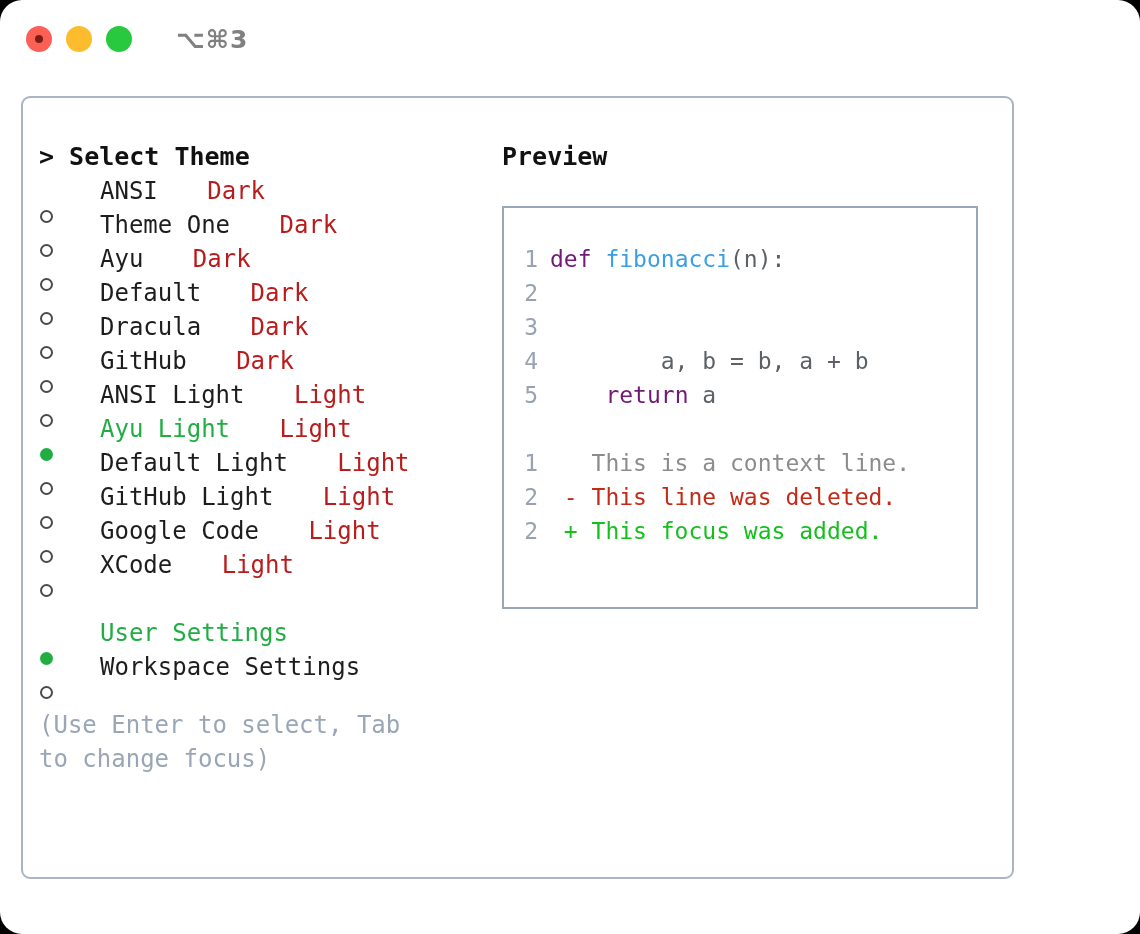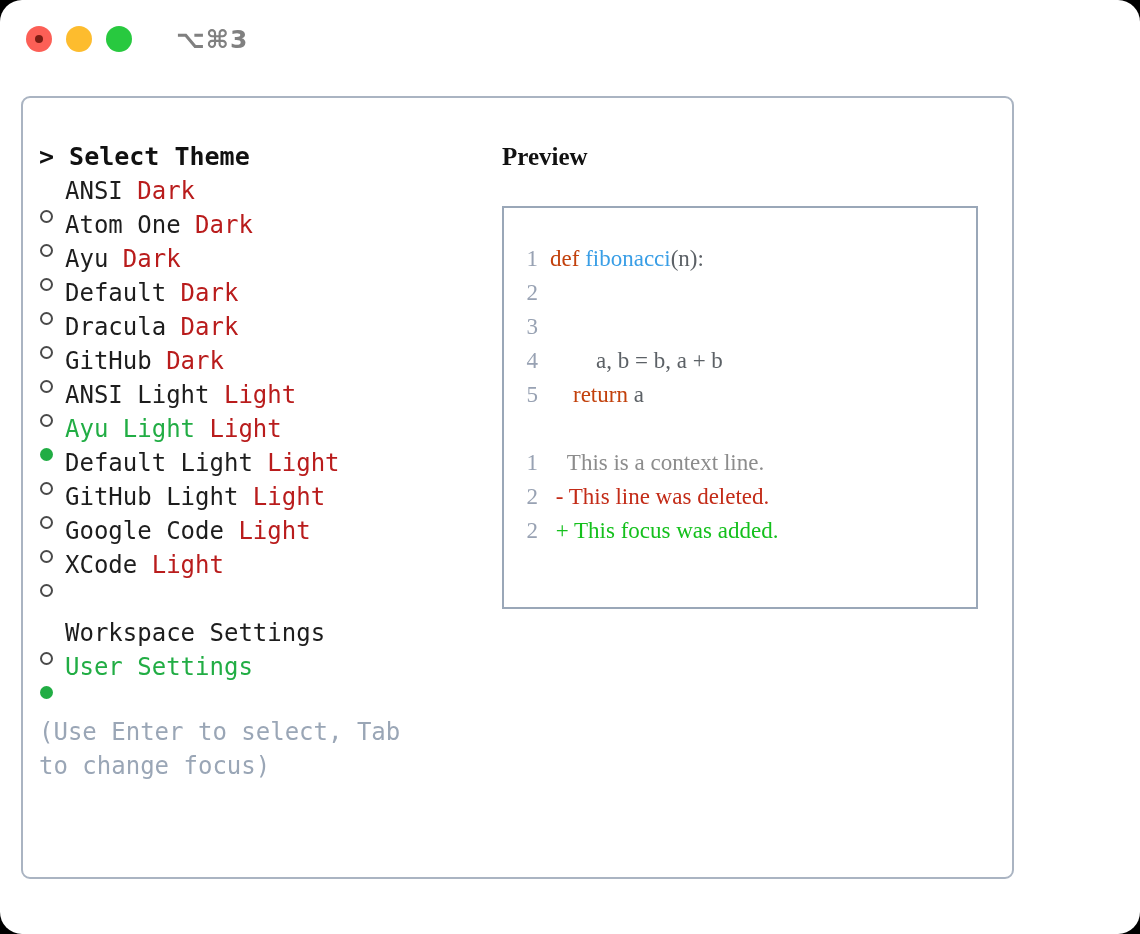--- a/index.html
+++ b/index.html
@@ -93,20 +93,21 @@
     line-height: 34px;
     white-space: pre;
   }
   .list { margin: 0; padding: 0; }
   .row {
     display: flex;
     align-items: baseline;
     line-height: 34px;
     font-size: 24px;
     white-space: pre;
+    gap: 35px;
   }
   .marker {
     width: 26px;
     flex: 0 0 26px;
     color: #3c3c3c;
     font-size: 19px;
     line-height: 34px;
     position: relative;
   }
   .marker .glyph {
@@ -125,34 +126,33 @@
   .row.selected .item-name { color: #21ad44; }
   .subheading {
     font-size: 24px;
     color: #1d1d1d;
     line-height: 34px;
     padding-left: 26px;
     white-space: pre;
   }
   .spacer { height: 34px; }
   .hint {
-    margin-top: 31px;
+    margin-top: 24px;
     font-size: 24px;
     line-height: 34px;
     color: #9aa6b6;
     width: 404px;
     white-space: pre-wrap;
   }
   
   .right {
     position: absolute;
     left: 479px;
     top: 42px;
     width: 490px;
-    font-family: Liberation Serif, serif;
   }
   .preview-panel {
     margin-top: 32px;
     width: 476px;
     height: 403px;
     border: 2px solid #9aa7b8;
     box-sizing: border-box;
     background: #ffffff;
     padding: 34px 0 0 0;
   }
@@ -164,21 +164,21 @@
   }
   .ln {
     width: 46px;
     flex: 0 0 46px;
     text-align: right;
     color: #98a2b3;
     padding-right: 12px;
     box-sizing: border-box;
   }
   .code { color: #5c6166; }
-  .tok-kw   { color: #c2410c; }
+  .tok-kw   { color: #701a75; }
   .tok-fn   { color: #399ee6; }
   .tok-num  { color: #a37acc; }
   .tok-call { color: #f07171; }
   .tok-plain{ color: #5c6166; }
   .gap { height: 34px; }
   .diff-context { color: #8c8c8c; }
   .diff-del { color: #c32b17; }
   .diff-add { color: #14c01c; }
 </style>
 </head>
@@ -193,37 +193,37 @@
     <div class="shortcut">⌥⌘3</div>
   </div>
 
   <div class="dialog">
     <div class="cols">
 
       <div class="left">
         <div class="heading">&gt; Select Theme</div>
         <div class="list" id="theme-list">
             <div class="row"><span class="marker off"><span class="glyph"></span></span><span class="item-name">ANSI</span><span class="item-tag"> Dark</span></div>
-            <div class="row"><span class="marker off"><span class="glyph"></span></span><span class="item-name">Atom One</span><span class="item-tag"> Dark</span></div>
+            <div class="row"><span class="marker off"><span class="glyph"></span></span><span class="item-name">Theme One</span><span class="item-tag"> Dark</span></div>
             <div class="row"><span class="marker off"><span class="glyph"></span></span><span class="item-name">Ayu</span><span class="item-tag"> Dark</span></div>
             <div class="row"><span class="marker off"><span class="glyph"></span></span><span class="item-name">Default</span><span class="item-tag"> Dark</span></div>
             <div class="row"><span class="marker off"><span class="glyph"></span></span><span class="item-name">Dracula</span><span class="item-tag"> Dark</span></div>
             <div class="row"><span class="marker off"><span class="glyph"></span></span><span class="item-name">GitHub</span><span class="item-tag"> Dark</span></div>
             <div class="row"><span class="marker off"><span class="glyph"></span></span><span class="item-name">ANSI Light</span><span class="item-tag"> Light</span></div>
             <div class="row selected"><span class="marker on"><span class="glyph"></span></span><span class="item-name">Ayu Light</span><span class="item-tag"> Light</span></div>
             <div class="row"><span class="marker off"><span class="glyph"></span></span><span class="item-name">Default Light</span><span class="item-tag"> Light</span></div>
             <div class="row"><span class="marker off"><span class="glyph"></span></span><span class="item-name">GitHub Light</span><span class="item-tag"> Light</span></div>
             <div class="row"><span class="marker off"><span class="glyph"></span></span><span class="item-name">Google Code</span><span class="item-tag"> Light</span></div>
             <div class="row"><span class="marker off"><span class="glyph"></span></span><span class="item-name">XCode</span><span class="item-tag"> Light</span></div>
           </div>
 
         <div class="spacer"></div>
         <div class="list" id="apply-list">
+            <div class="row selected"><span class="marker on"><span class="glyph"></span></span><span class="item-name">User Settings</span></div>
             <div class="row"><span class="marker off"><span class="glyph"></span></span><span class="item-name">Workspace Settings</span></div>
-            <div class="row selected"><span class="marker on"><span class="glyph"></span></span><span class="item-name">User Settings</span></div>
           </div>
 
         <div class="hint">(Use Enter to select, Tab to change focus)</div>
       </div>
 
       <div class="right">
         <div class="heading">Preview</div>
         <div class="preview-panel">
           <div id="code-block">
               <div class="code-line"><span class="ln">1</span><span class="code"><span class="tok-kw">def </span><span class="tok-fn">fibonacci</span><span class="tok-plain">(n):</span></span></div>

